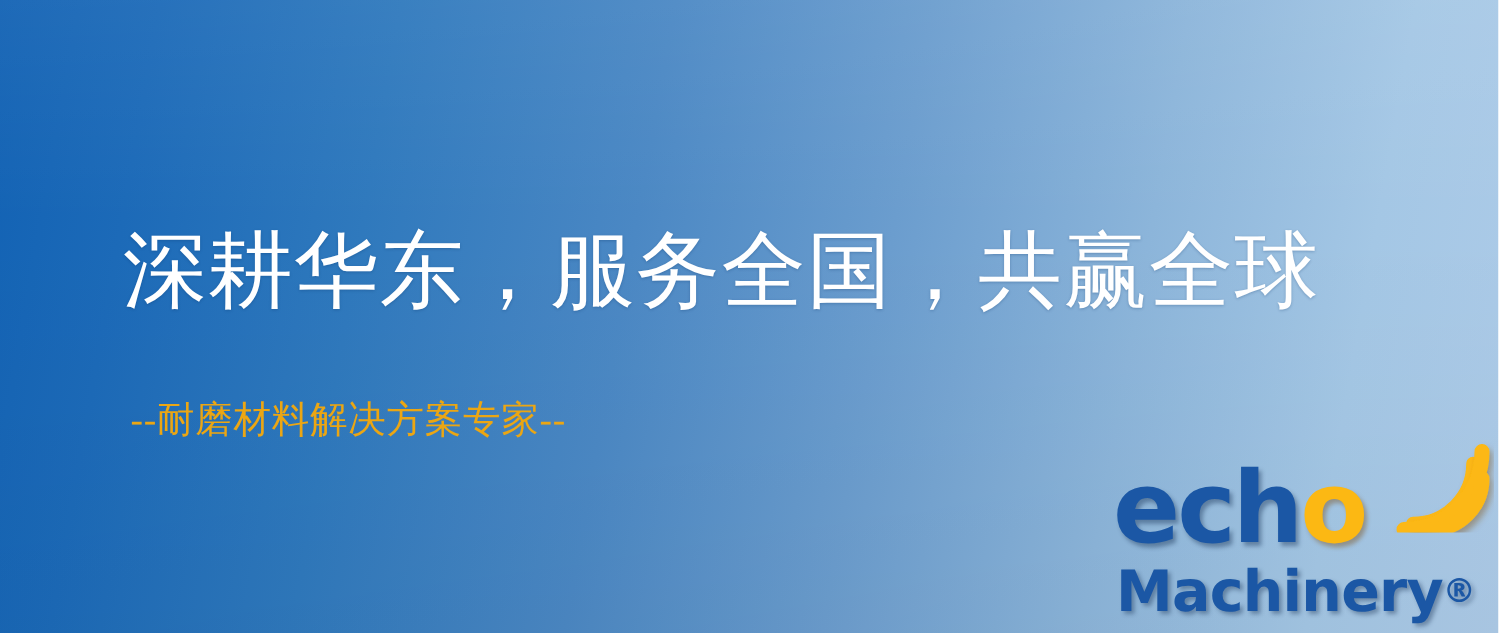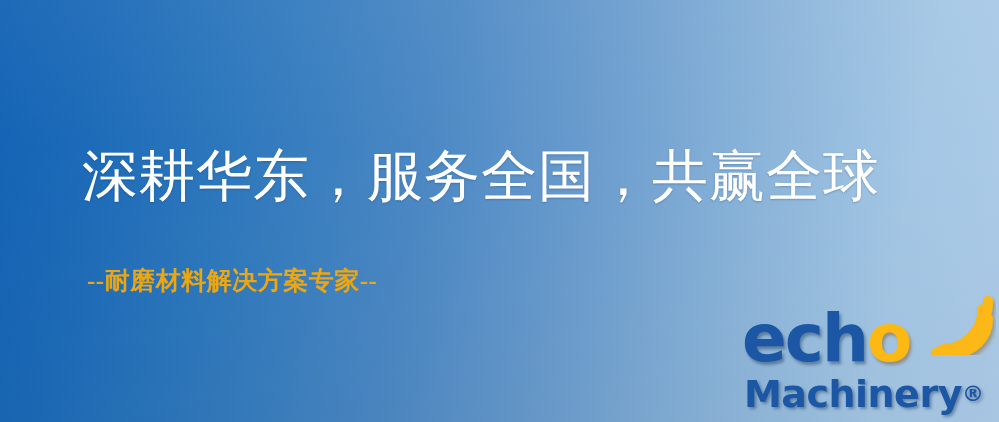--- a/index.html
+++ b/index.html
@@ -36,41 +36,40 @@
       rgba(0,0,0,0.015) 70%,
       rgba(0,0,0,0.03) 100%);
     pointer-events: none;
   }
 
   
   .headline {
     position: absolute;
     left: 82px;
     top: 152px;
-    font-family: Liberation Mono, monospace;
+    font-family: Liberation Sans, sans-serif;
     font-size: 56px;
     line-height: 1.0;
     letter-spacing: 1px;
     color: #ffffff;
     white-space: nowrap;
     text-shadow: 0 1px 2px rgba(10,50,100,0.28);
   }
 
   
   .subtitle {
     position: absolute;
     left: 87px;
     top: 268px;
     font-family: "Liberation Serif", "DejaVu Serif", serif;
     font-size: 25px;
     line-height: 1.0;
     letter-spacing: 0.5px;
     color: #eba613;
     white-space: nowrap;
-    font-weight: bold;
   }
 
   
   .logo {
     position: absolute;
     left: 742px;
     top: 297px;
     width: 252px;
     height: 122px;
   }

